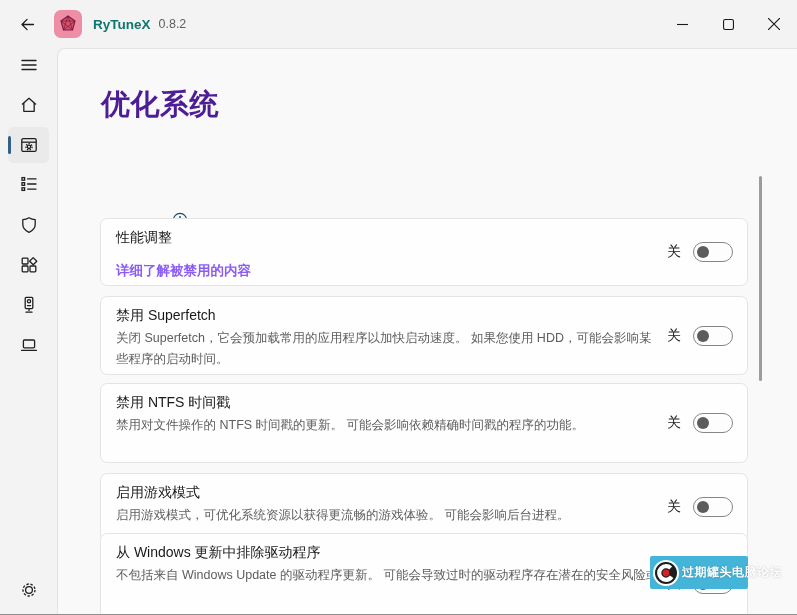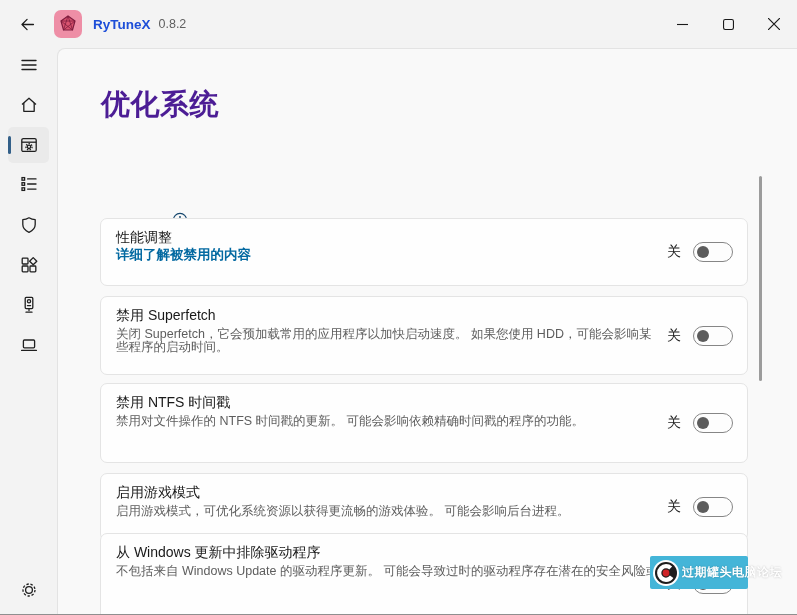--- a/index.html
+++ b/index.html
@@ -9,21 +9,21 @@
     background:#f3f3f3;
     position:relative;
     color:#1a1a1a;
   }
   svg { display:block; }
 
   
   .titlebar { position:absolute; left:0; top:0; width:797px; height:48px; display:flex; align-items:center; }
   .back-btn { width:36px; height:34px; margin-left:9px; display:flex; align-items:center; justify-content:center; border-radius:5px; color:#1b1b1b; }
   .app-logo { width:28px; height:28px; margin-left:9px; border-radius:7px; background:#ee8ea6; display:flex; align-items:center; justify-content:center; }
-  .app-title { margin-left:11px; font-size:13.5px; font-weight:600; color:#1d4ed8; }
+  .app-title { margin-left:11px; font-size:13.5px; font-weight:600; color:#0f766e; }
   .app-version { margin-left:8px; font-size:12.5px; color:#5f5f5f; }
   .caption-group { position:absolute; right:0; top:0; height:48px; display:flex; }
   .caption-btn { width:46px; height:48px; display:flex; align-items:center; justify-content:center; color:#1a1a1a; }
 
   
   .sidebar { position:absolute; left:0; top:48px; width:57px; height:567px; background:#f3f3f3; }
   .nav-item { position:absolute; left:8px; width:41px; height:36px; border-radius:5px; display:flex; align-items:center; justify-content:center; color:#1f1f1f; }
   .nav-item.selected { background:#eaeaea; }
   .accent-pip { position:absolute; left:0px; top:9px; width:3px; height:18px; border-radius:2px; }
 
@@ -34,22 +34,22 @@
   .section-label { font-size:14px; font-weight:700; color:#141414;margin-top:46px; }
   .info-btn { display:flex; align-items:center; justify-content:center; }
 
   .card { position:absolute; left:42px; width:648px; background:#fefefe; border:1px solid #e4e4e4; border-radius:7px; }
   .card-1 { top:169px; height:68px;text-align:right; }
   .card-2 { top:247px; height:79px; }
   .card-3 { top:334px; height:80px; }
   .card-4 { top:409px; height:68px;margin-top:15px; }
   .card-5 { top:484px; height:101px; }
   .card-title { position:absolute; left:15px; top:10px; font-size:14px; color:#191919; }
-  .card-link { position:absolute; left:15px; top:27px; font-size:13.5px; font-weight:700; color:#0369a1; cursor:pointer; }
-  .card-desc { position:absolute; left:15px; top:31px; width:538px; font-size:12.5px; line-height:13px; color:#5d5d5d; }
+  .card-link { position:absolute; left:15px; top:43px; font-size:13.5px; font-weight:700; color:#8b5cf6; cursor:pointer; }
+  .card-desc { position:absolute; left:15px; top:31px; width:538px; font-size:12.5px; line-height:21px; color:#5d5d5d; }
   .card-5 .card-desc { width:600px; }
   .toggle-wrap { position:absolute; right:14px; top:50%; transform:translateY(-50%); display:flex; align-items:center; gap:12px; }
   .toggle-state { font-size:14px; color:#1a1a1a; }
   .toggle { position:relative; width:40px; height:20px; border:1px solid #868686; border-radius:10px; background:#fdfdfd; cursor:pointer; }
   .toggle .knob { position:absolute; left:3px; top:3px; width:12px; height:12px; border-radius:50%; background:#5c5c5c; }
 
   .scrollbar-thumb { position:absolute; left:701px; top:127px; width:3px; height:205px; background:#9c9c9c; border-radius:2px; }
 
   
   .watermark { position:absolute; left:650px; top:556px; z-index:10; }

